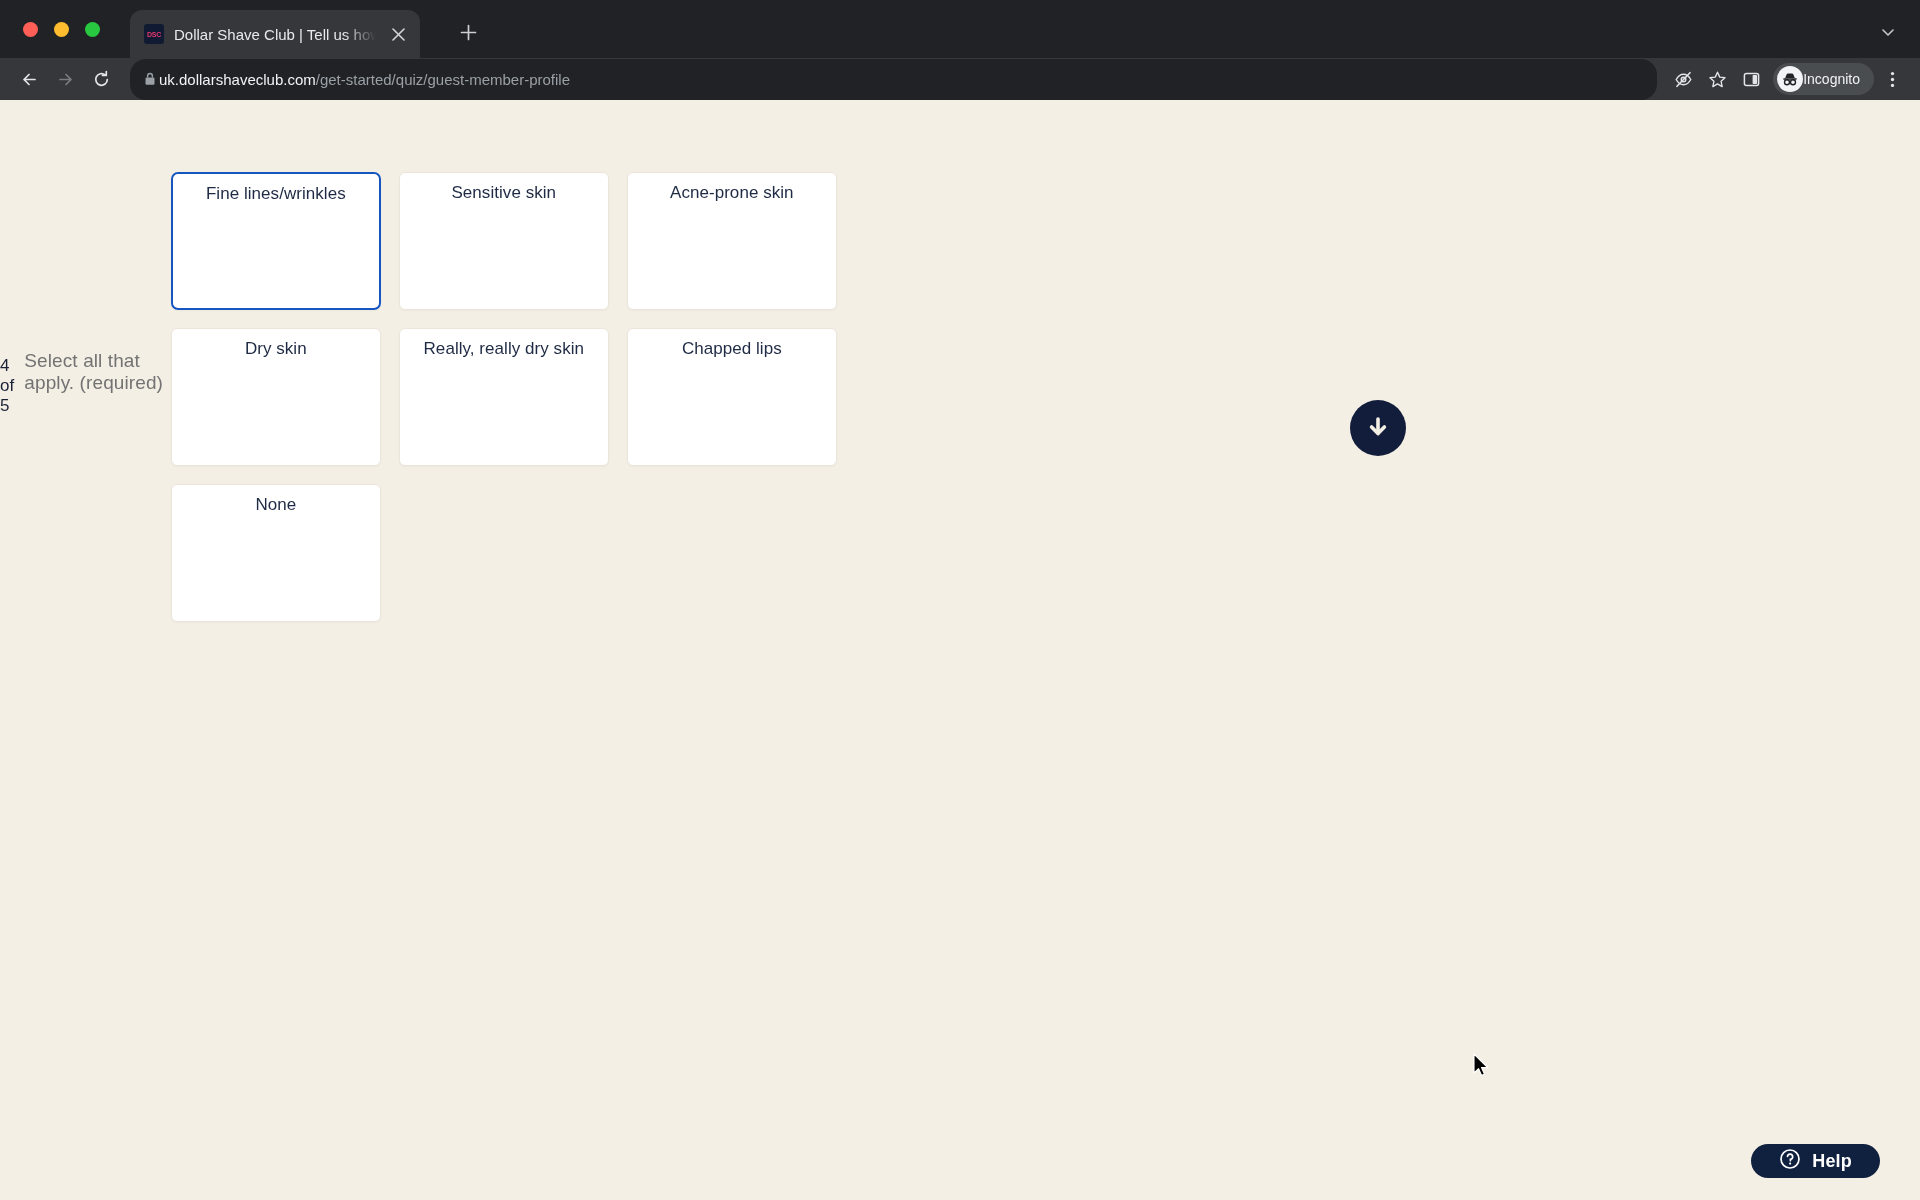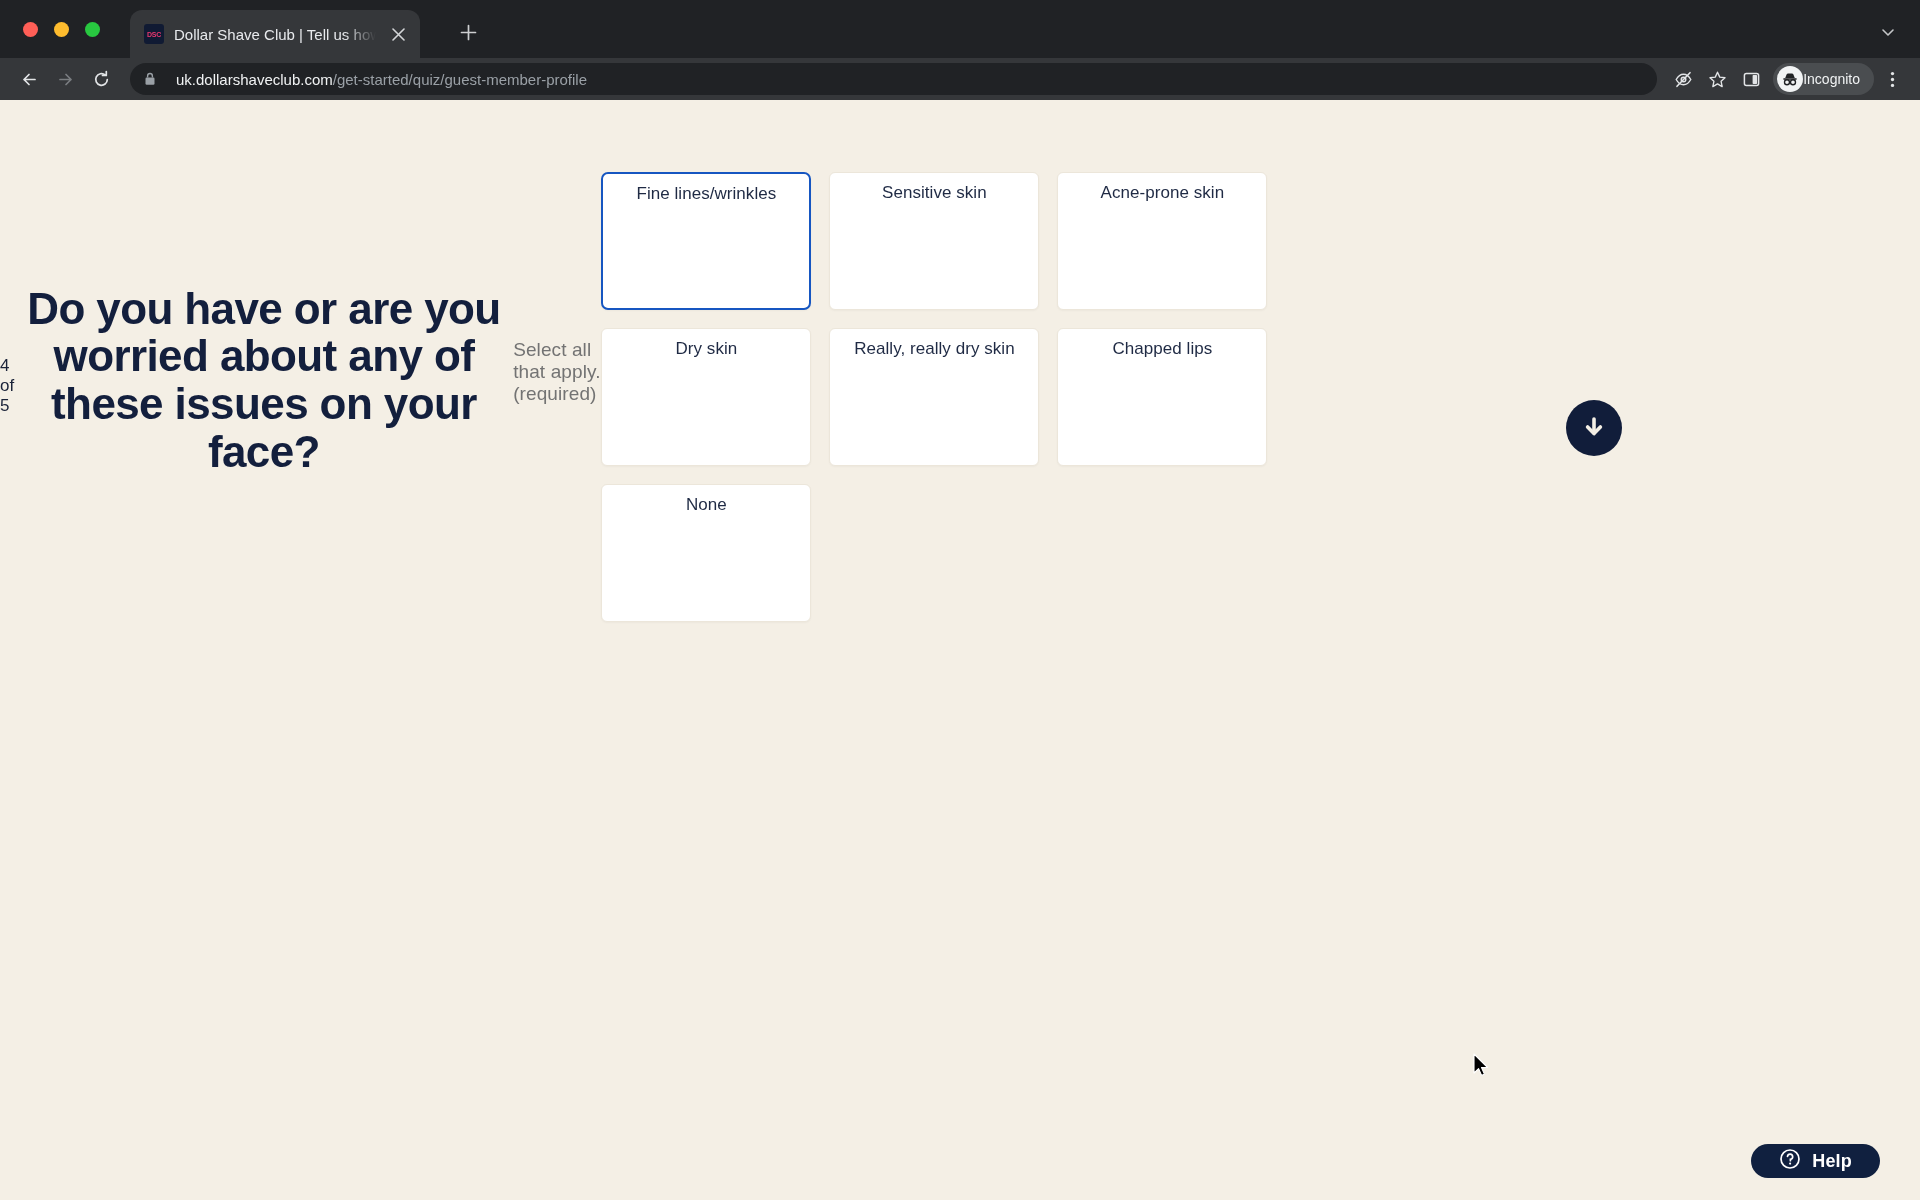--- a/index.html
+++ b/index.html
@@ -119,28 +119,28 @@
     width: 34px; height: 34px;
     display: flex; align-items: center; justify-content: center;
     border-radius: 50%;
     color: #e3e5e7;
     flex: 0 0 34px;
   }
   .nav-btn.disabled { color: #7a7d80; }
 
   .omnibox {
     flex: 1;
-    height: 32px;
+    height: 41px;
     margin-left: 10px;
     background: #202225;
     border-radius: 16px;
     display: flex;
     align-items: center;
     padding: 0 14px;
-    gap: 19px;
+    gap: 2px;
     min-width: 0;
   }
   .lock-icon { flex: 0 0 13px; display: flex; align-items: center; color: #9aa0a6; }
   .url {
     font-size: 15px;
     white-space: nowrap;
     overflow: hidden;
     color: #9aa0a6;
   }
   .url .host { color: #f1f3f4; }
@@ -398,21 +398,20 @@
         </svg>
       </div>
     </div>
   </div>
 
   <div class="viewport">
     <div class="content">
 
       <div class="step-indicator">4 of 5</div>
 
-      <h1 class="question">Do you have or are you worried about any of these issues on your face?</h1>
 
       <div class="subtitle">Select all that apply. (required)</div>
 
       <div class="options-grid">
         <div class="option-card selected">
           <span>Fine lines/wrinkles</span>
         </div>
         <div class="option-card">
           <span>Sensitive skin</span>
         </div>

